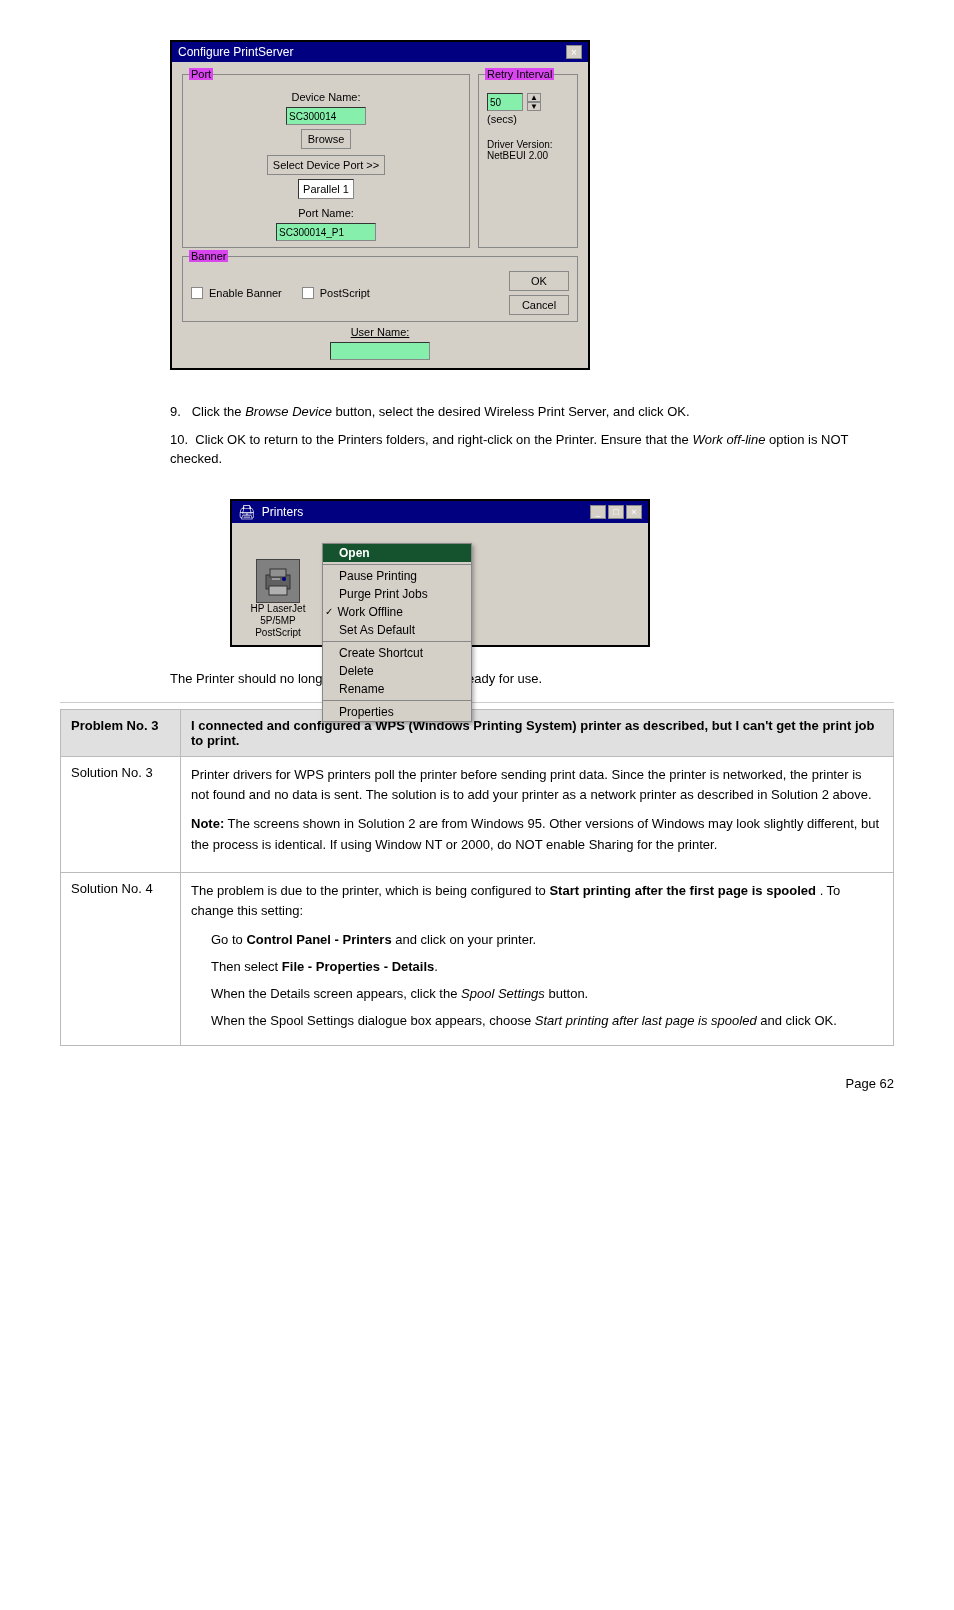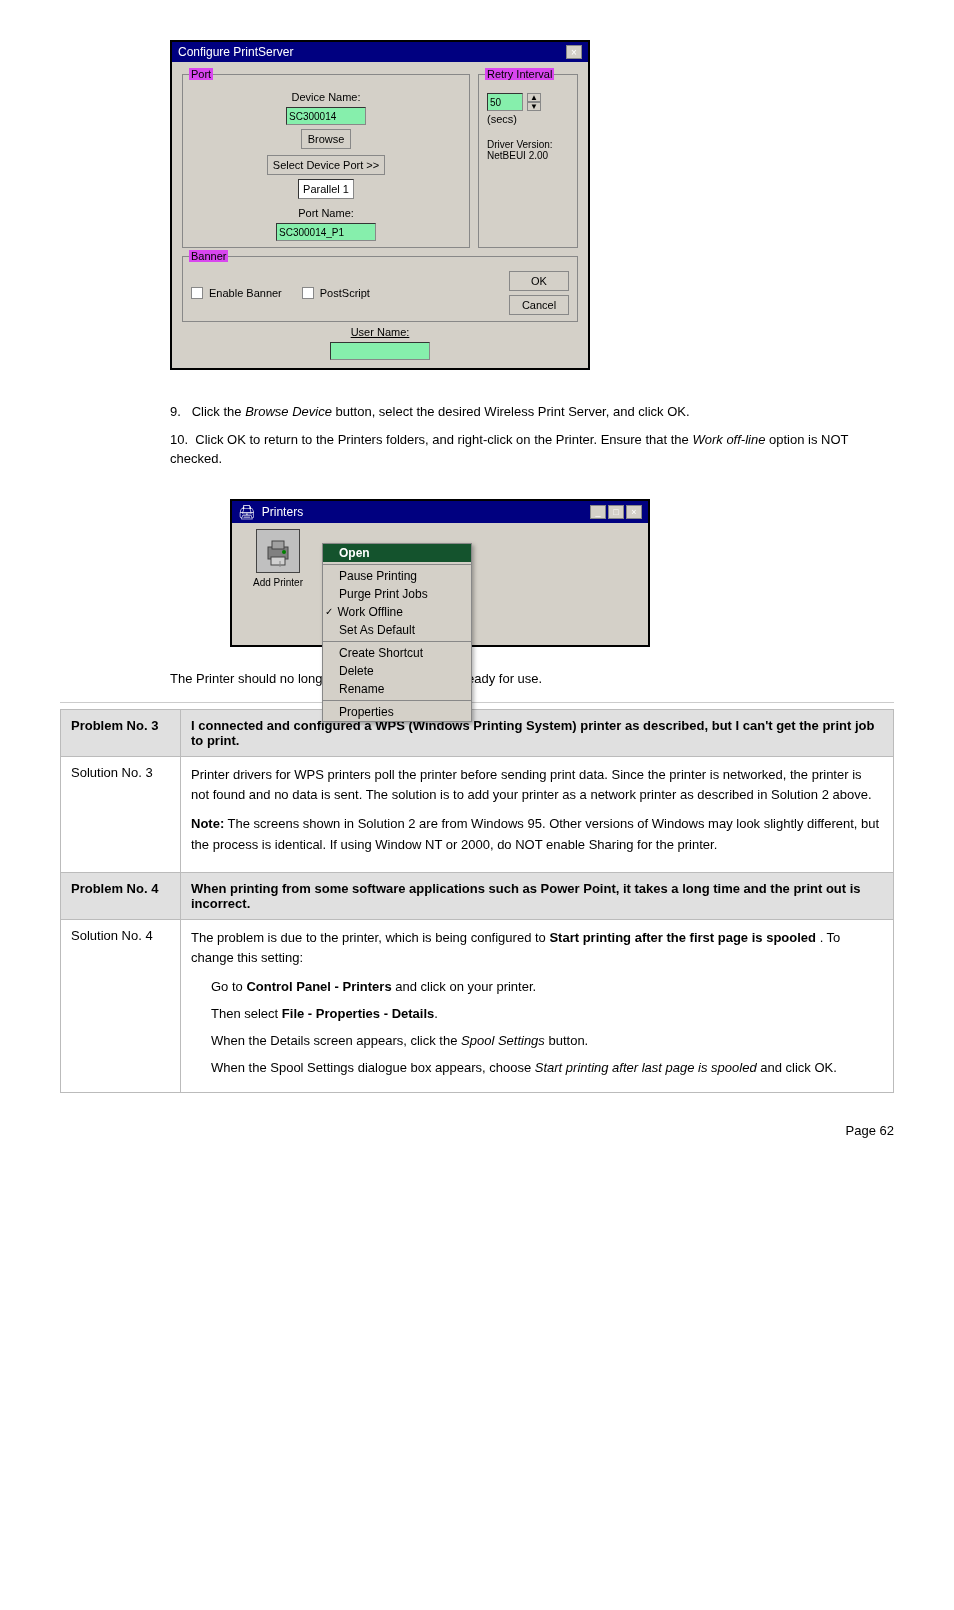--- a/index.html
+++ b/index.html
@@ -415,32 +415,20 @@
         <span>Printers</span>
       </div>
       <div class="printers-title-btns">
         <div class="win-btn">_</div>
         <div class="win-btn">□</div>
         <div class="win-btn">×</div>
       </div>
     </div>
     <div class="printers-body">
 
-      <div class="printer-icon-area">
-        <div class="printer-icon" style="background:#c0c0c0; width:44px; height:44px; display:flex; align-items:center; justify-content:center;">
-          <svg viewBox="0 0 32 32" width="32" height="32">
-            <rect x="6" y="12" width="20" height="12" fill="#808080" stroke="#444" stroke-width="1"></rect>
-            <rect x="10" y="6" width="12" height="8" fill="#a0a0a0" stroke="#444" stroke-width="1"></rect>
-            <rect x="9" y="22" width="14" height="8" fill="#d0d0d0" stroke="#444" stroke-width="1"></rect>
-            <circle cx="22" cy="17" r="2" fill="#008000"></circle>
-            <line x1="18" y1="26" x2="18" y2="32" stroke="#888" stroke-width="1"></line>
-          </svg>
-        </div>
-        <span class="add-printer-label">Add Printer</span>
-      </div>
 
       <div class="hp-printer-area">
         <div style="width:44px; height:44px; background:#808080; display:flex; align-items:center; justify-content:center; border:1px solid #444;">
           <svg viewBox="0 0 32 32" width="32" height="32">
             <rect x="4" y="10" width="24" height="14" fill="#606060" stroke="#333" stroke-width="1"></rect>
             <rect x="8" y="4" width="16" height="8" fill="#909090" stroke="#333" stroke-width="1"></rect>
             <rect x="7" y="21" width="18" height="9" fill="#b0b0b0" stroke="#333" stroke-width="1"></rect>
             <rect x="10" y="13" width="8" height="2" fill="#999"></rect>
             <circle cx="22" cy="14" r="2" fill="#000080"></circle>
           </svg>
@@ -492,24 +480,20 @@
         <div class="solution-text">
           <p>Printer drivers for WPS printers poll the printer before sending print data. Since the printer is networked, the printer is not found and no data is sent. The solution is to add your printer as a network printer as described in Solution 2 above.</p>
           <p>
             <span class="note-bold">Note:</span>
             <span>The screens shown in Solution 2 are from Windows 95. Other versions of Windows may look slightly different, but the process is identical. If using Window NT or 2000, do NOT enable Sharing for the printer.</span>
           </p>
         </div>
       </td>
     </tr>
 
-    <tr>
-      <td class="bold-cell gray-bg" style="font-weight:bold;">Problem No. 4</td>
-      <td class="bold-cell gray-bg">When printing from some software applications such as Power Point, it takes a long time and the print out is incorrect.</td>
-    </tr>
 
     <tr>
       <td>Solution No. 4</td>
       <td>
         <div class="solution-text">
           <p>
             <span>The problem is due to the printer, which is being configured to</span>
             <strong>Start printing after the first page is spooled</strong>
             <span>. To change this setting:</span>
           </p>

